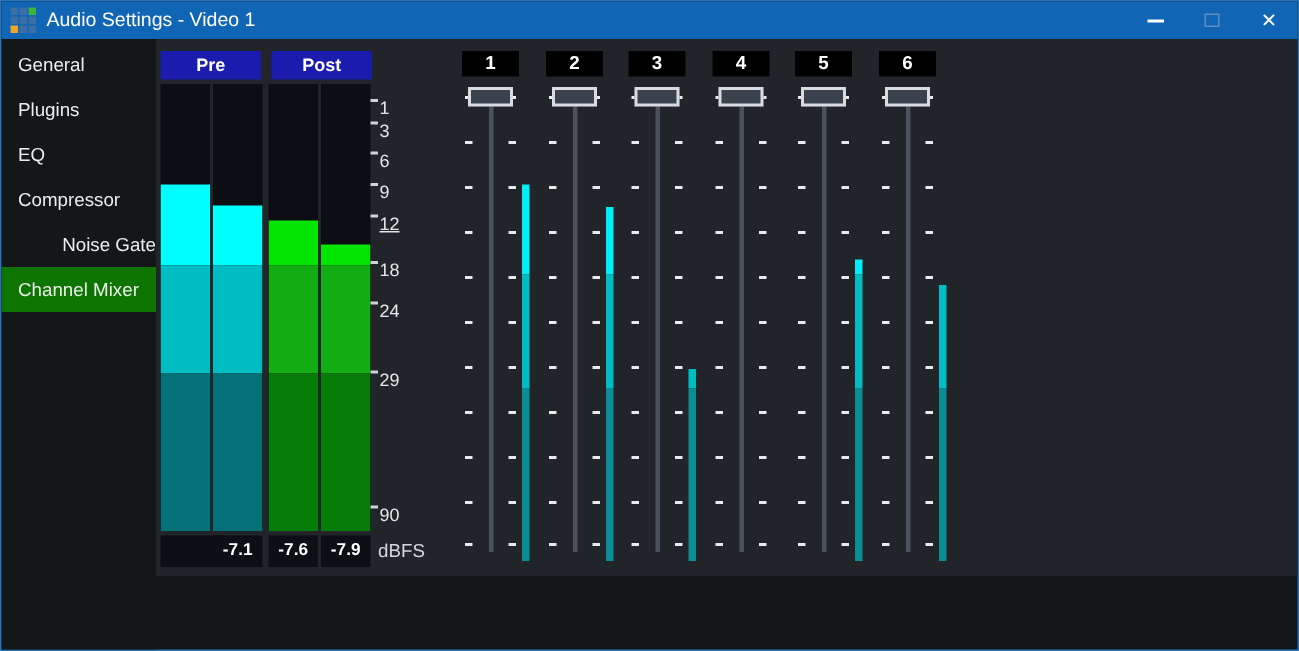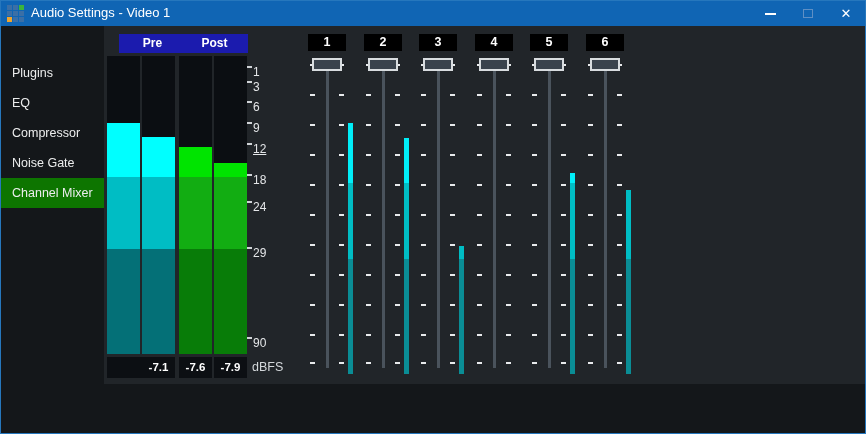--- a/index.html
+++ b/index.html
@@ -67,28 +67,29 @@
         </div>
       <div class="winbtn">
           <span class="close-glyph">✕</span>
         </div>
     </div>
   </div>
 
   <div class="panel"></div>
 
   <div class="sidebar" id="sidebar">
+      <div class="side-item" style="top: 2px;">General</div>
       <div class="side-item" style="top: 62px;">EQ</div>
       <div class="side-item" style="top: 32px;">Plugins</div>
       <div class="side-item" style="top: 92px;">Compressor</div>
-      <div class="side-item" style="top: 122px;">Noise Gate</div>
+      <div class="side-item" style="top: 122px; text-align: right;">Noise Gate</div>
       <div class="side-item selected" style="top: 152px;">Channel Mixer</div>
     </div>
 
-  <div class="grp-label" style="left:118px">Pre</div>
+  <div class="grp-label" style="left:106px">Pre</div>
   <div class="grp-label" style="left:180px">Post</div>
 
   <div id="meters">
       <div class="mcol" style="left: 106px;">
         <div class="mseg" style="top: 67px; height: 54px; background: rgb(0, 255, 255);"></div>
         <div class="mseg" style="top: 121px; height: 72px; background: rgb(0, 189, 196);"></div>
         <div class="mseg" style="top: 193px; height: 105px; background: rgb(4, 112, 119);"></div>
       </div>
       <div class="vbox" style="left: 106px; padding-left: 44px;">-6.7</div>
       <div class="mcol" style="left: 141px;">

